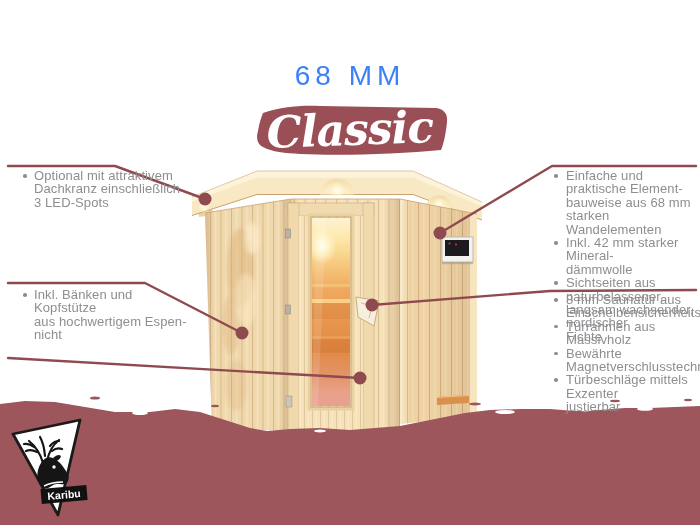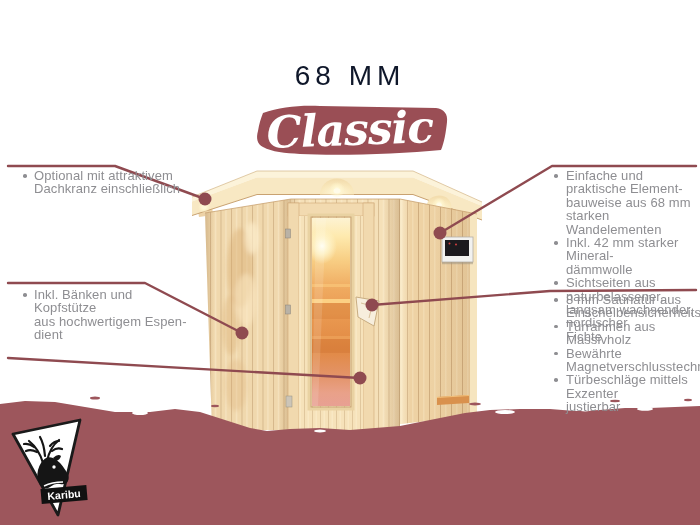--- a/index.html
+++ b/index.html
@@ -1,20 +1,20 @@
 <!DOCTYPE html>
 <html><head>
 <meta charset="utf-8">
 <style>
   html,body{margin:0;padding:0;background:#fff;}
   .page{position:relative;width:700px;height:525px;background:#ffffff;overflow:hidden;
         font-family:"Liberation Sans",sans-serif;}
   .scene{position:absolute;left:0;top:0;width:700px;height:525px;}
   .title{position:absolute;left:0;top:60px;width:700px;text-align:center;
-         font-size:28px;letter-spacing:5px;color:#0f172a;font-weight:400;}
+         font-size:28px;letter-spacing:5px;color:#3b82f6;font-weight:400;}
   .ann{position:absolute;color:#8e8e92;font-size:13px;line-height:13.4px;letter-spacing:.1px;}
   .item{display:flex;}
   .bullet{width:13px;flex:none;position:relative;}
   .bullet::before{content:"";position:absolute;left:2px;top:5px;width:3.6px;height:3.6px;
                   border-radius:50%;background:#8e8e92;}
   .lines{flex:1;}
   .ann-right .bullet{width:14px;}
   .disclaimer{position:absolute;right:4px;top:500px;font-size:9.3px;font-weight:bold;
               color:#ffffff;letter-spacing:.15px;}
 </style>
@@ -256,31 +256,32 @@
   </svg>
 
   <div class="title">68 MM</div>
 
   <div class="ann" style="left:21px;top:169px;width:160px;">
     <div class="item">
       <span class="bullet"></span>
       <div class="lines">
         <div>Optional mit attraktivem</div>
         <div>Dachkranz einschließlich</div>
+        <div>3 LED-Spots</div>
       </div>
     </div>
   </div>
 
   <div class="ann" style="left:21px;top:288px;width:170px;">
     <div class="item">
       <span class="bullet"></span>
       <div class="lines">
         <div>Inkl. Bänken und Kopfstütze</div>
         <div>aus hochwertigem Espen-</div>
-        <div>dient</div>
+        <div>nicht</div>
       </div>
     </div>
   </div>
 
 
   <div class="ann ann-right" style="left:552px;top:169px;width:152px;">
     <div class="item">
       <span class="bullet"></span>
       <div class="lines">
         <div>Einfache und praktische Element-</div>

